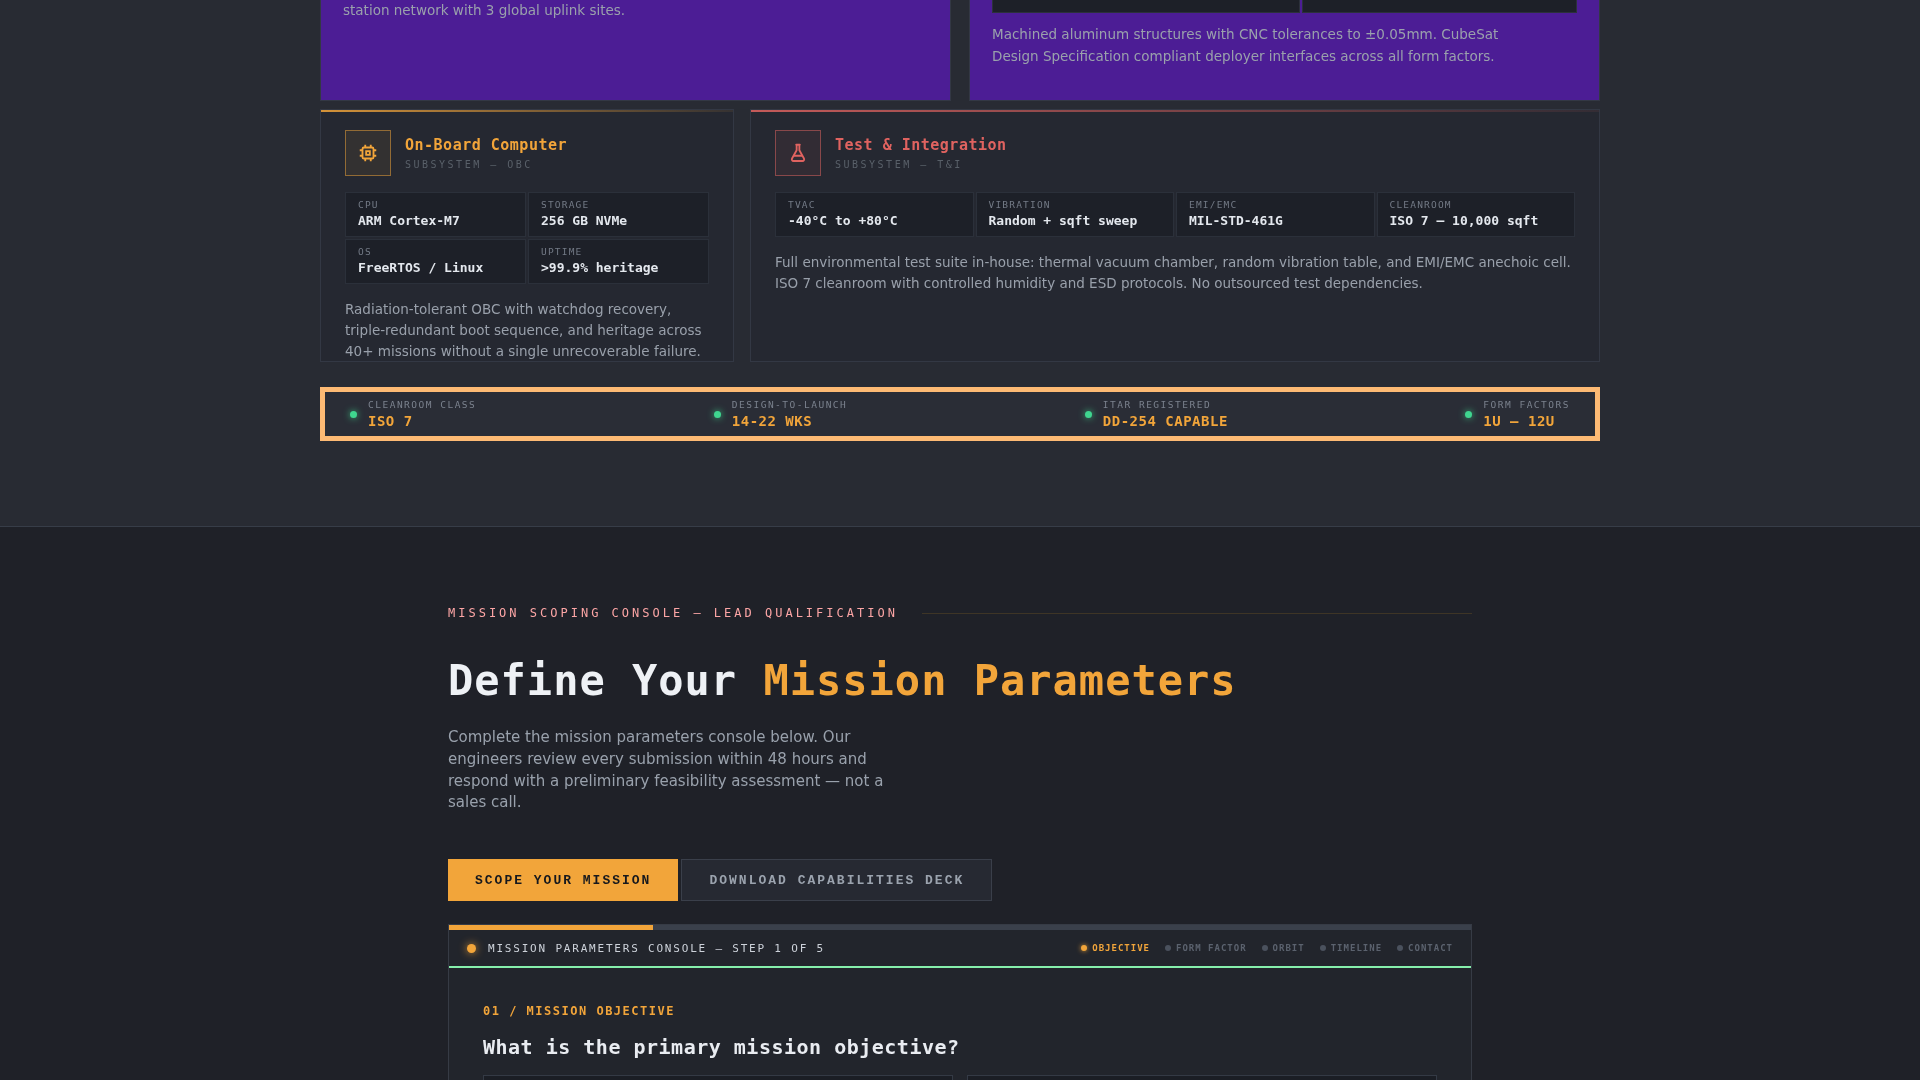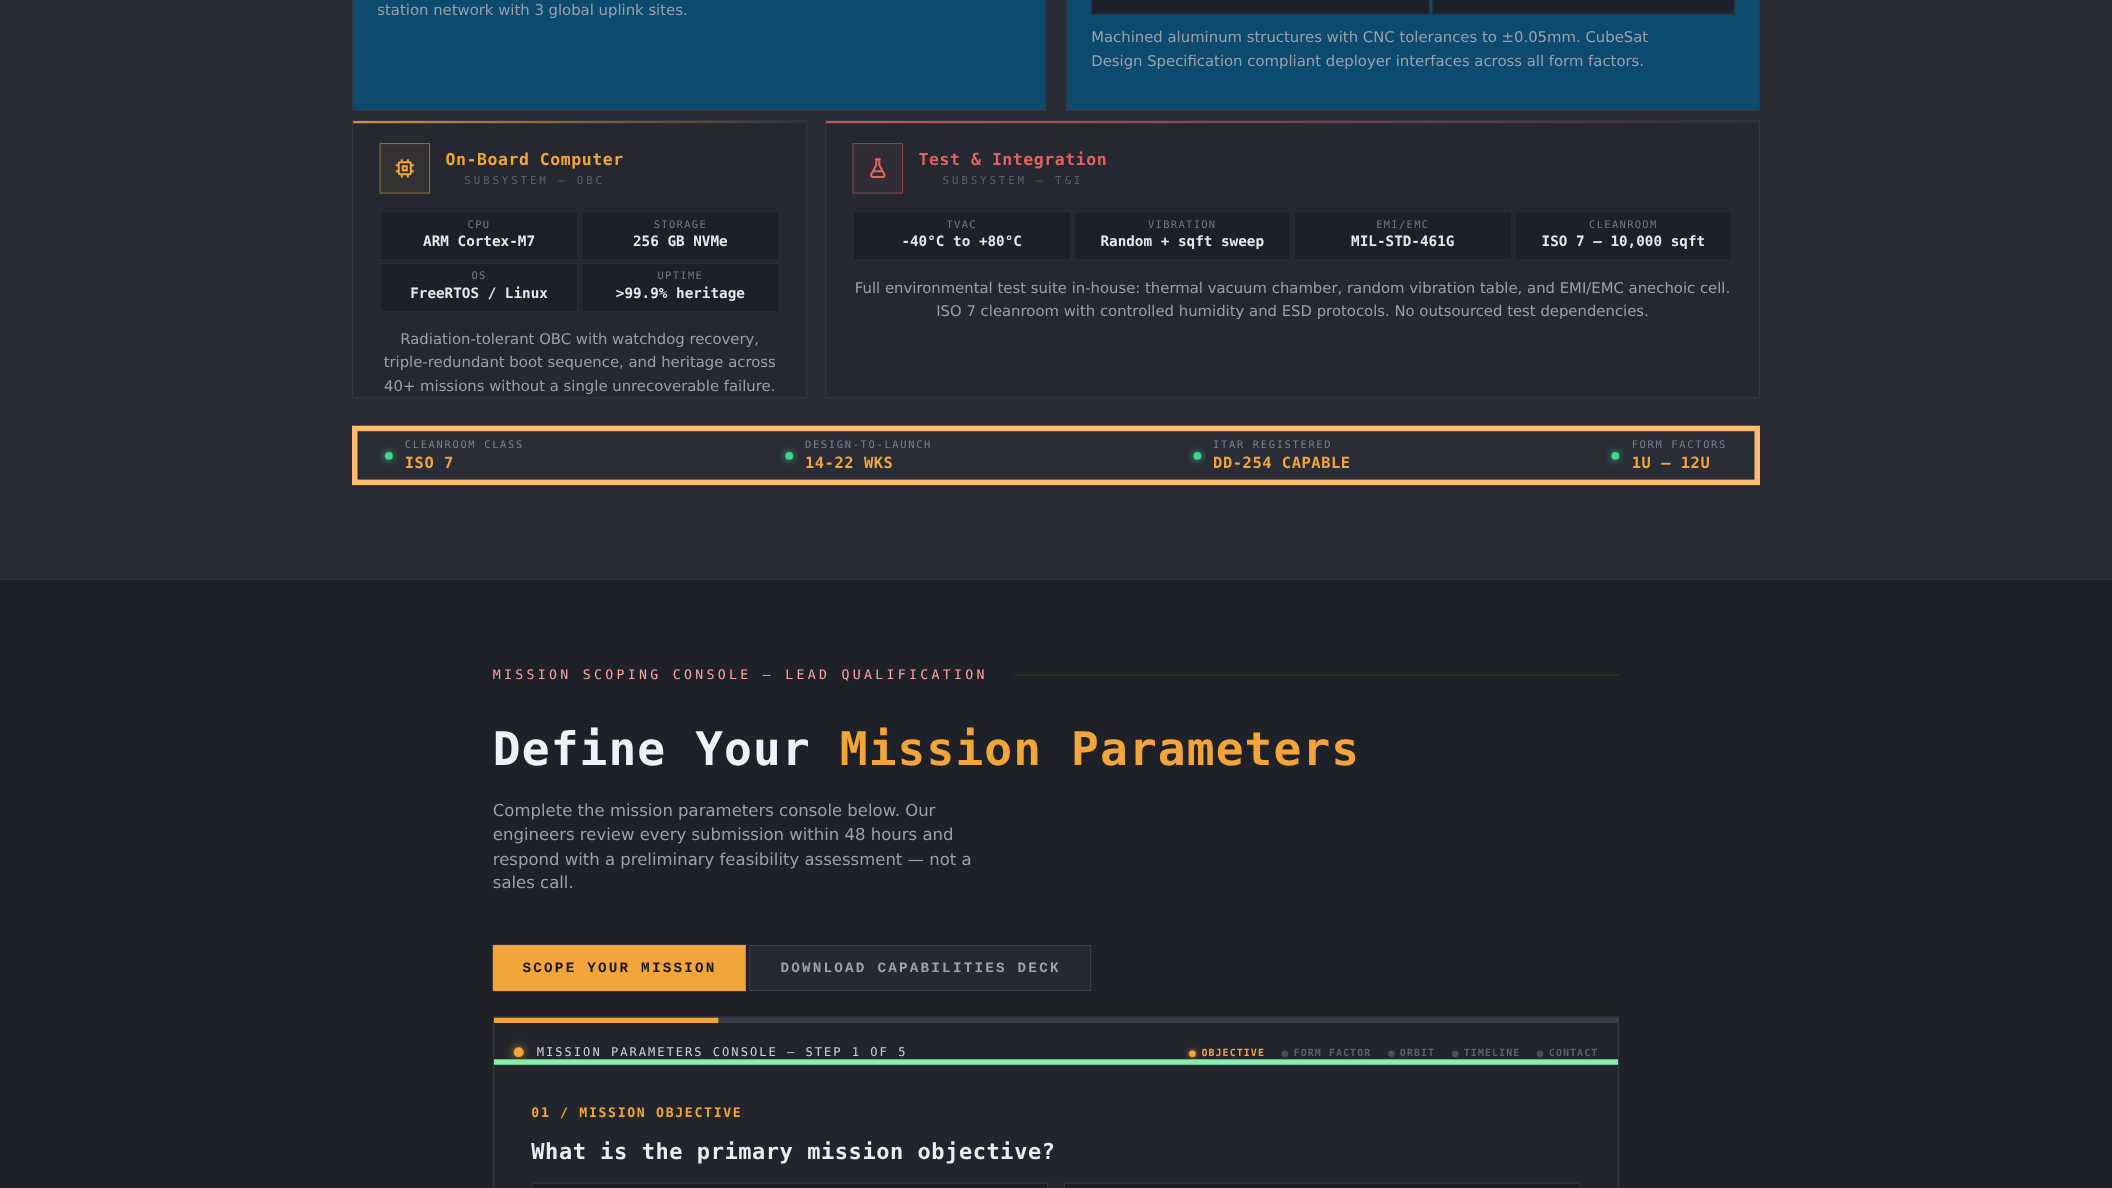--- a/index.html
+++ b/index.html
@@ -15,34 +15,34 @@
   .top-section {
     background: #282b33;
     height: 527px;
     border-bottom: 1px solid #373d48;
   }
   .container { width: 1280px; margin: 0 auto; }
 
   .row1 { display: flex; gap: 18px; }
   .cut-card {
     flex: 1; height: 101px; overflow: hidden;
-    background: #0c4a6e;
+    background: #4c1d95;
     border: 1px solid #333844; border-top: none;
     padding: 0 22px;
   }
   .cut-card .tail-text { margin: 0; font-size: 13.5px; line-height: 1.5; color: #9aa1ac; }
   .mini-spec-strip { display: grid; grid-template-columns: 1.12fr 1fr; gap: 2px; }
   .mini-spec { height: 13px; background: #1d2028; border: 1px solid #2c313b; border-top: none; }
   .cut-card .desc-text { margin: 11px 0 0; width: 548px; font-size: 13.5px; line-height: 1.6; color: #9aa1ac; }
 
   .row2 { display: flex; gap: 16px; margin-top: 8px; }
   .card {
     position: relative;
     background: #252831; border: 1px solid #333844;
-    height: 253px; padding: 20px 24px; overflow: hidden; text-align: center;
+    height: 253px; padding: 20px 24px; overflow: hidden;
   }
   .obc-card { width: 414px; }
   .ti-card  { width: 850px; }
   .accent-line { position: absolute; top: 0; left: 0; right: 0; height: 2px; }
   .obc-card .accent-line { background: linear-gradient(90deg, rgba(242,165,58,.85), rgba(242,165,58,.08)); }
   .ti-card  .accent-line { background: linear-gradient(90deg, rgba(224,99,96,.85), rgba(224,99,96,.08)); }
 
   .card-head { display: flex; align-items: center; gap: 14px; }
   .icon-box { width: 46px; height: 46px; flex: 0 0 46px; display: flex; align-items: center; justify-content: center; }
   .obc-card .icon-box { border: 1px solid rgba(242,165,58,.5); background: rgba(242,165,58,.07); color: #f2a53a; }
@@ -90,21 +90,21 @@
     height: 42px; display: inline-flex; align-items: center; padding: 0 27px;
     font-family: Liberation Mono, monospace; font-weight: bold; font-size: 13px; letter-spacing: 2px;
     border: none; cursor: pointer;
   }
   .tab.active { background: #f2a53a; color: #16181d; }
   .tab.inactive { background: #262932; border: 1px solid #3a3f4a; color: #9ba3ae; }
 
   .console { margin-top: 23px; width: 1024px; height: 168px; overflow: hidden; background: #22252c; border: 1px solid #363b45; }
   .progress-track { height: 5px; background: #3a404b; }
   .progress-fill { height: 100%; background: #f2a53a; }
-  .console-head { height: 38px; border-bottom: 5px solid #86efac; display: flex; align-items: flex-end; justify-content: space-between; padding: 0 18px; }
+  .console-head { height: 38px; border-bottom: 2px solid #86efac; display: flex; align-items: center; justify-content: space-between; padding: 0 18px; }
   .console-title-wrap { display: flex; align-items: center; gap: 12px; }
   .console-dot { width: 9px; height: 9px; border-radius: 50%; background: #f2a53a; box-shadow: 0 0 8px rgba(242,165,58,.85); }
   .console-title { font-family: "DejaVu Sans Mono", monospace; font-size: 11px; letter-spacing: 1.8px; color: #cdd2da; }
   .steps { display: flex; gap: 15px; }
   .step { display: flex; align-items: center; gap: 5px; cursor: pointer; }
   .step-dot { width: 6px; height: 6px; border-radius: 50%; background: #4a515d; }
   .step-label { font-family: "DejaVu Sans Mono", monospace; font-size: 9px; font-weight: bold; letter-spacing: 1px; color: #5b626e; }
   .step.active .step-dot { background: #f2a53a; box-shadow: 0 0 5px rgba(242,165,58,.9); }
   .step.active .step-label { color: #f2a53a; }
 

